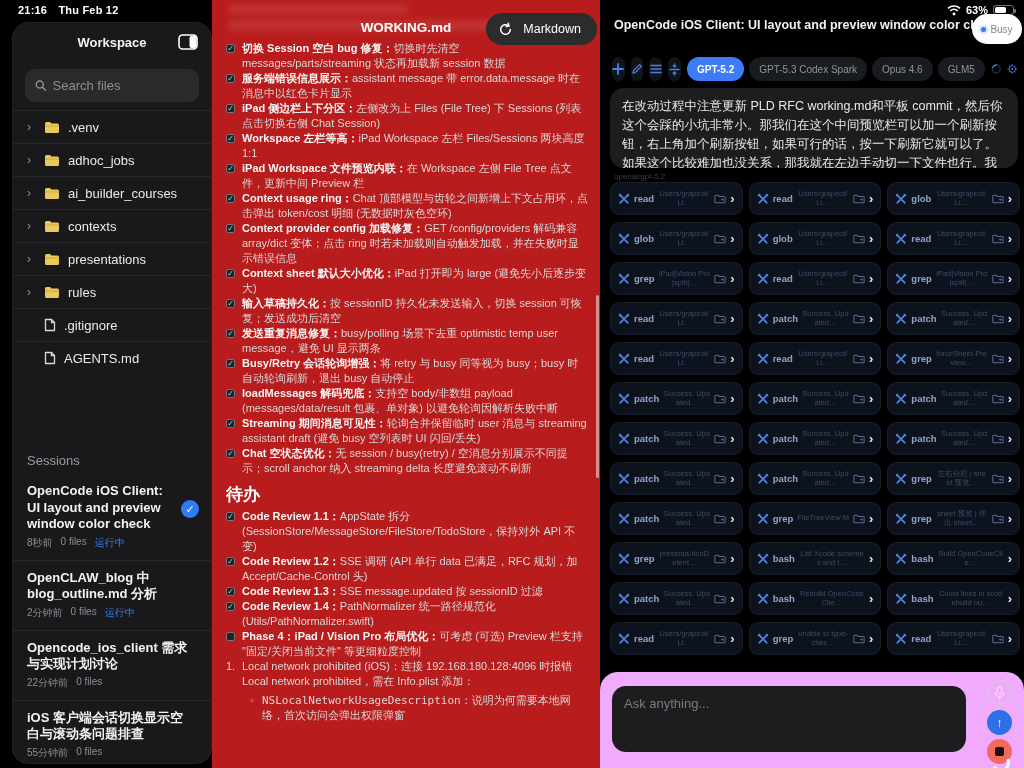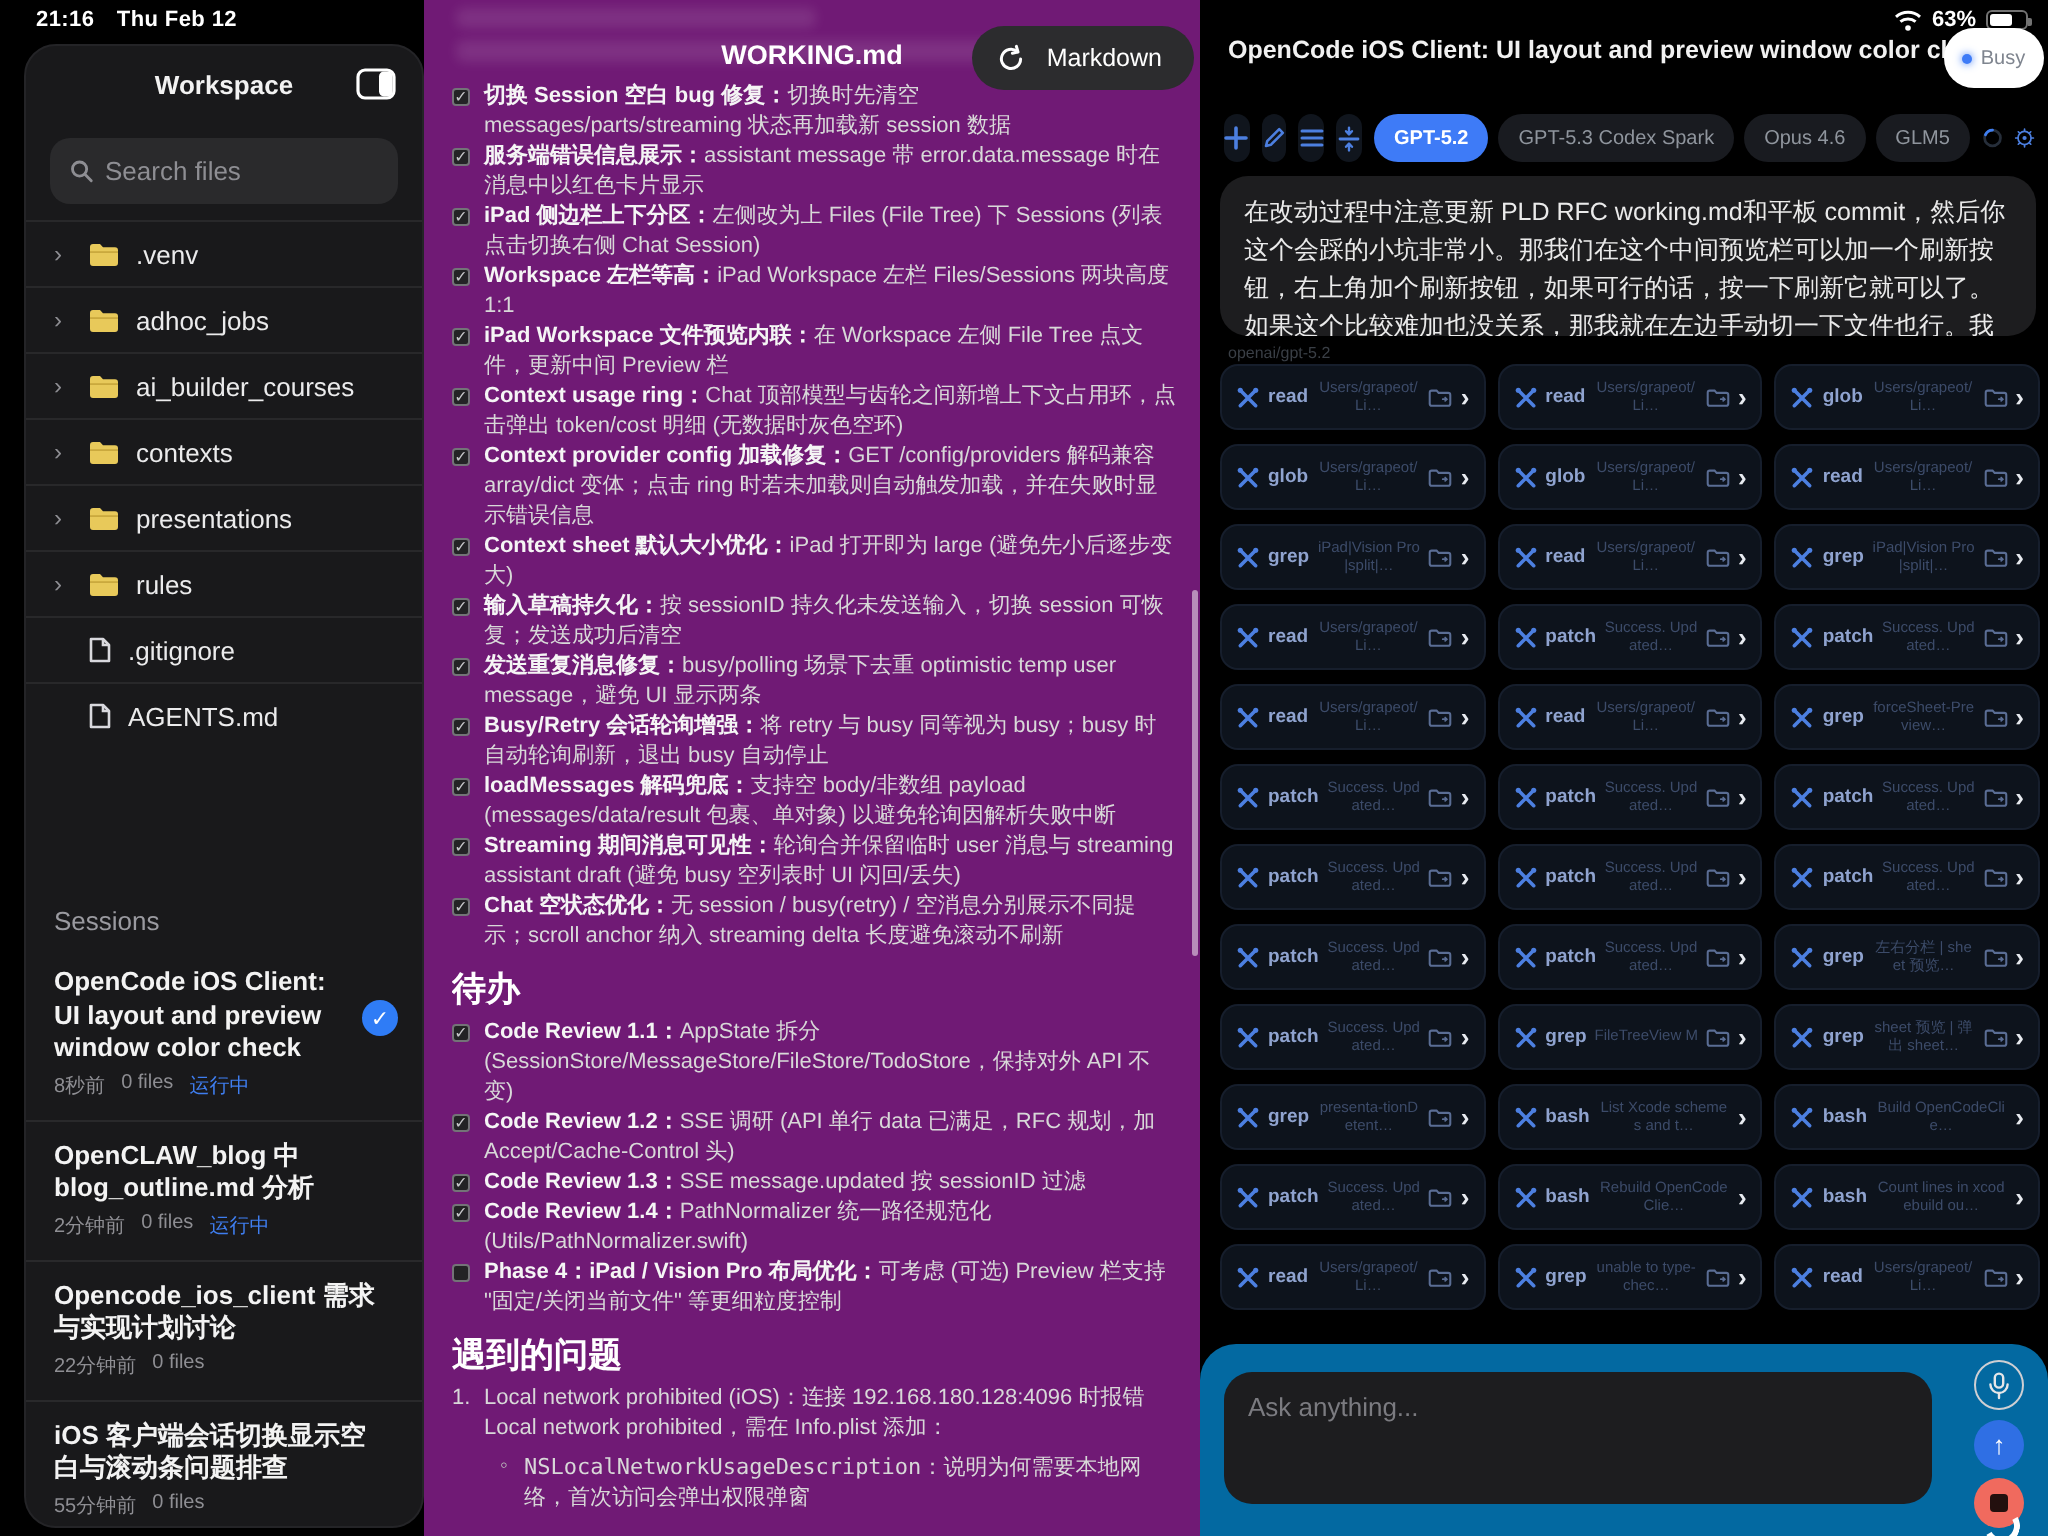--- a/index.html
+++ b/index.html
@@ -36,21 +36,21 @@
   .srow { position:relative; padding:9px 14px 10px; border-top:1px solid #29292b; cursor:pointer; }
   .srow:first-of-type { border-top:none; }
   .srow .stitle { font-size:13px; font-weight:700; color:#f3f3f3; line-height:16.5px; padding-right:4px; }
   .srow.active .stitle { padding-right:28px; }
   .srow .smeta { margin-top:3px; font-size:10px; color:#8e8e93; display:flex; gap:8px; }
   .srow .sstat { color:#3f7ef0; }
   .badge { position:absolute; right:12px; top:26px; width:18px; height:18px; border-radius:50%;
     background:#2f7cf6; color:#fff; font-size:11px; font-weight:700; display:flex; align-items:center; justify-content:center; }
 
   
-  #editor { position:absolute; left:212px; top:0; width:388px; height:768px; background:#701a75; }
+  #editor { position:absolute; left:212px; top:0; width:388px; height:768px; background:#b91c1c; }
   .blurline { position:absolute; border-radius:4px; background:rgba(255,255,255,.10); filter:blur(3px); }
   #ed-head { position:absolute; top:0; left:0; right:0; height:46px; z-index:5; }
   #ed-title { position:absolute; left:0; right:0; top:20px; text-align:center; font-size:13.5px; font-weight:700; color:#fff; }
   #md-pill { position:absolute; right:3px; top:13px; height:32px; padding:0 16px 0 12px; border-radius:16px;
     background:#2c2c2e; display:flex; align-items:center; gap:10px; cursor:pointer; }
   #md-pill .lbl { color:#fff; font-size:12.5px; }
 
   #ed-body { position:absolute; top:41px; left:14px; right:12px; bottom:0; overflow:hidden;
     font-size:11px; line-height:15px; color:#d8d8d8; }
   .ck { display:flex; align-items:flex-start; }
@@ -88,21 +88,21 @@
 
   #toolgrid { position:absolute; top:182px; left:10px; right:4px; display:grid;
     grid-template-columns:repeat(3,1fr); grid-auto-rows:33px; gap:7px 6px; }
   .tcard { display:flex; align-items:center; gap:4px; padding:0 7px; background:#0d131c;
     border:1px solid rgba(80,100,140,.14); border-radius:9px; overflow:hidden; cursor:pointer; }
   .tcard .tname { font-size:9.5px; font-weight:600; color:#8fa3cf; }
   .tcard .tdesc { flex:1; font-size:7.5px; line-height:8.5px; color:#3c4b69; text-align:center;
     max-height:17px; overflow:hidden; word-break:break-all; }
   .tcard .tchev { font-size:13px; font-weight:700; color:#e8ebf0; line-height:1; }
 
-  #inputbar { position:absolute; left:0; right:0; bottom:0; height:96px; background:#0369a1; border-radius:18px 18px 0 0; }
+  #inputbar { position:absolute; left:0; right:0; bottom:0; height:96px; background:#f0abfc; border-radius:18px 18px 0 0; }
   #askbox { position:absolute; left:12px; top:14px; right:58px; height:66px; background:#1d1d1f; border:none; outline:none;
     border-radius:14px; padding:10px 12px; font-size:13px; color:#e8e8e8; resize:none; font-family:inherit; }
   #askbox::placeholder { color:#7b7b80; }
   .rbtn { position:absolute; right:12px; width:25px; height:25px; border-radius:50%; display:flex; align-items:center; justify-content:center; cursor:pointer; }
   #mic { top:8px; border:1.5px solid #cfcfd3; }
   #send { top:38px; background:#2f6fe4; color:#fff; font-size:13px; font-weight:700; }
   #stop { top:67px; background:#f06a5e; }
   #stop .sq { width:9px; height:9px; border-radius:2px; background:#23100e; }
   #spin { position:absolute; right:14px; bottom:-4px; width:18px; height:18px; border-radius:50%;
     border:3px solid transparent; border-bottom-color:#fff; border-right-color:#fff; transform:rotate(15deg); }
@@ -369,21 +369,20 @@
         <div class="ck">
           <span class="cb done"></span>
           <span class="tx"><span class="b">Code Review 1.4：</span><span>PathNormalizer 统一路径规范化 (Utils/PathNormalizer.swift)</span></span>
         </div>
         <div class="ck">
           <span class="cb"></span>
           <span class="tx"><span class="b">Phase 4：iPad / Vision Pro 布局优化：</span><span>可考虑 (可选) Preview 栏支持 "固定/关闭当前文件" 等更细粒度控制</span></span>
         </div>
       </div>
 
-    <div class="h2">遇到的问题</div>
     <div class="numitem">
       <span class="num">1.</span>
       <span class="tx"><span class="b">Local network prohibited (iOS)：</span><span>连接 192.168.180.128:4096 时报错 Local network prohibited，需在 Info.plist 添加：</span></span>
     </div>
     <div class="subitem">
       <span class="mark">◦</span>
       <span class="tx"><span class="mono">NSLocalNetworkUsageDescription</span><span>：说明为何需要本地网络，首次访问会弹出权限弹窗</span></span>
     </div>
   </div>
   <div id="ed-scroll"></div>

